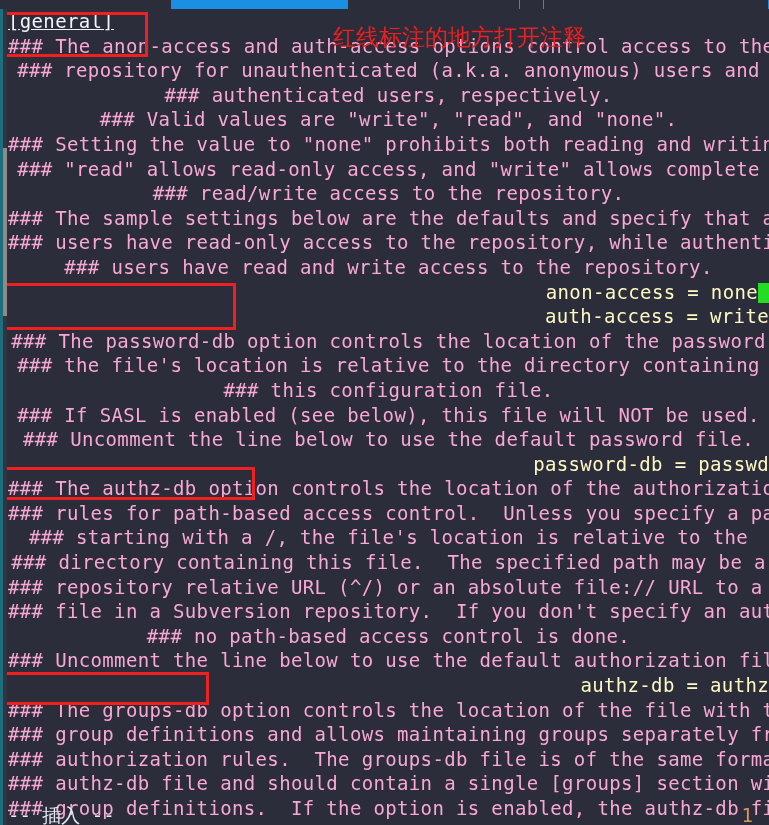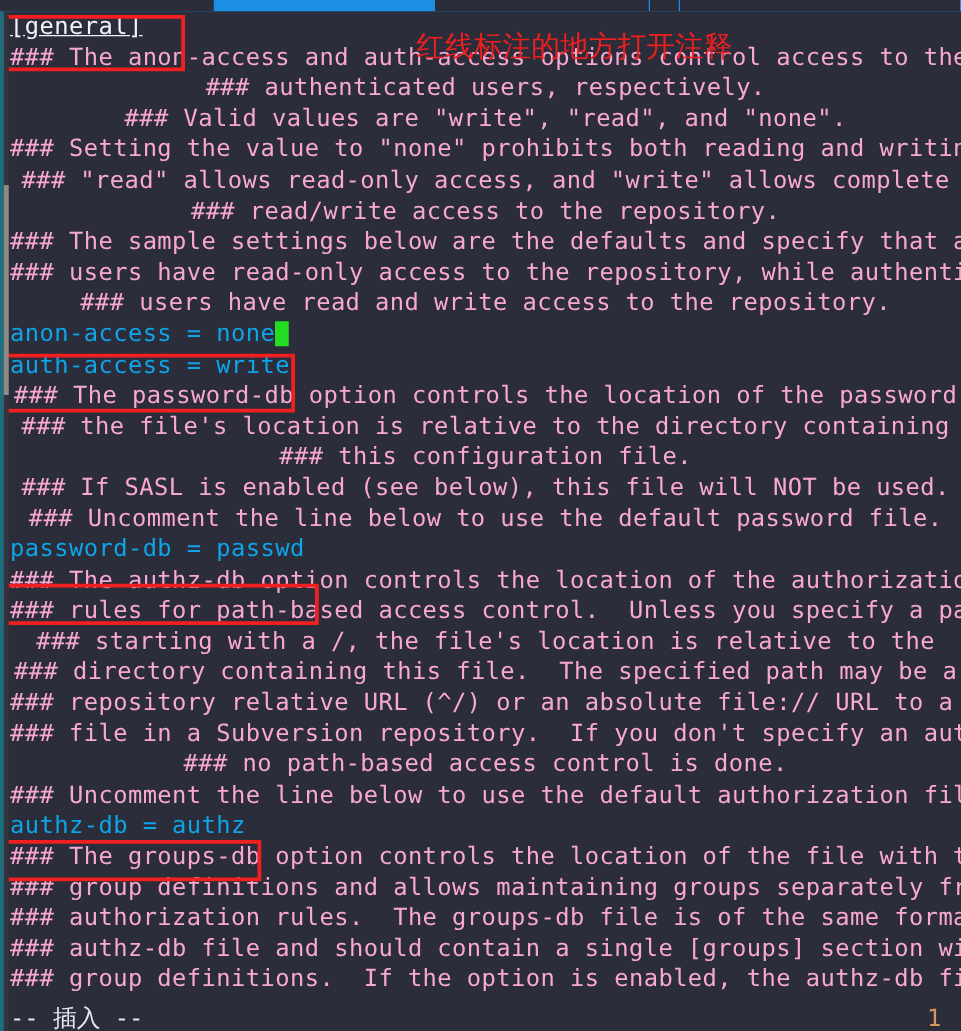--- a/index.html
+++ b/index.html
@@ -91,21 +91,21 @@
   .line {
     position: relative;
     height: 24.6px;
     line-height: 24.6px;
     font-size: 19px;
     letter-spacing: 0.35px;
     white-space: pre;
     color: #a7aed8;
   }
   .line.comment { color: #f9a8d4; text-align: center; }
-  .line.setting { color: #0ea5e9; }
+  .line.setting { color: #fef9c3; text-align: right; }
   .line.section { color: #f2f4fb; text-decoration: underline; }
 
   .cursor {
     display: inline-block;
     width: 11px;
     height: 20px;
     background: #22dd22;
     vertical-align: -4px;
   }
 
@@ -174,20 +174,21 @@
     <div class="tab t5"></div>
   </div>
 
   <div class="leftborder"></div>
   <div class="scrollbar-track"></div>
   <div class="scrollbar-thumb"></div>
 
   <div class="textarea" id="editor-lines">
       <div class="line section">[general]</div>
       <div class="line comment">### The anon-access and auth-access options control access to the</div>
+      <div class="line comment">### repository for unauthenticated (a.k.a. anonymous) users and</div>
       <div class="line comment">### authenticated users, respectively.</div>
       <div class="line comment">### Valid values are "write", "read", and "none".</div>
       <div class="line comment">### Setting the value to "none" prohibits both reading and writing;</div>
       <div class="line comment">### "read" allows read-only access, and "write" allows complete</div>
       <div class="line comment">### read/write access to the repository.</div>
       <div class="line comment">### The sample settings below are the defaults and specify that anony</div>
       <div class="line comment">### users have read-only access to the repository, while authenticate</div>
       <div class="line comment">### users have read and write access to the repository.</div>
       <div class="line setting"><span>anon-access = none</span><span class="cursor"></span></div>
       <div class="line setting">auth-access = write</div>

